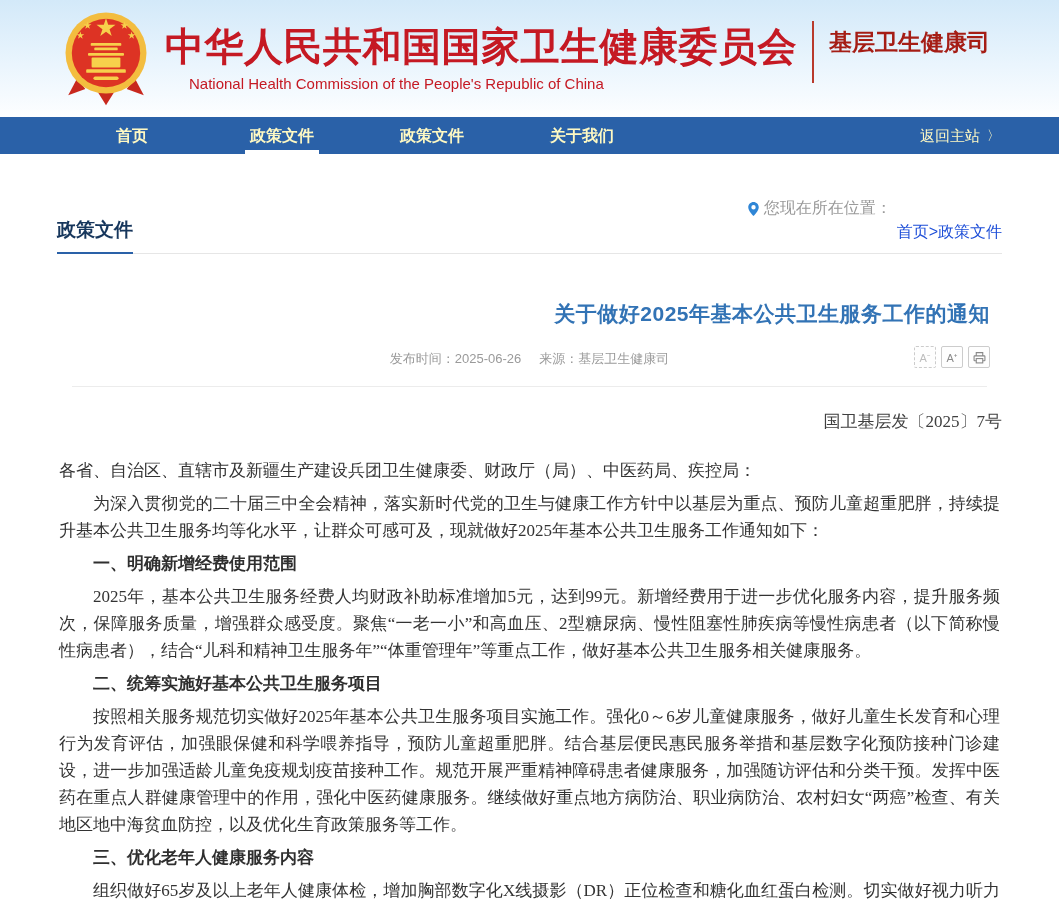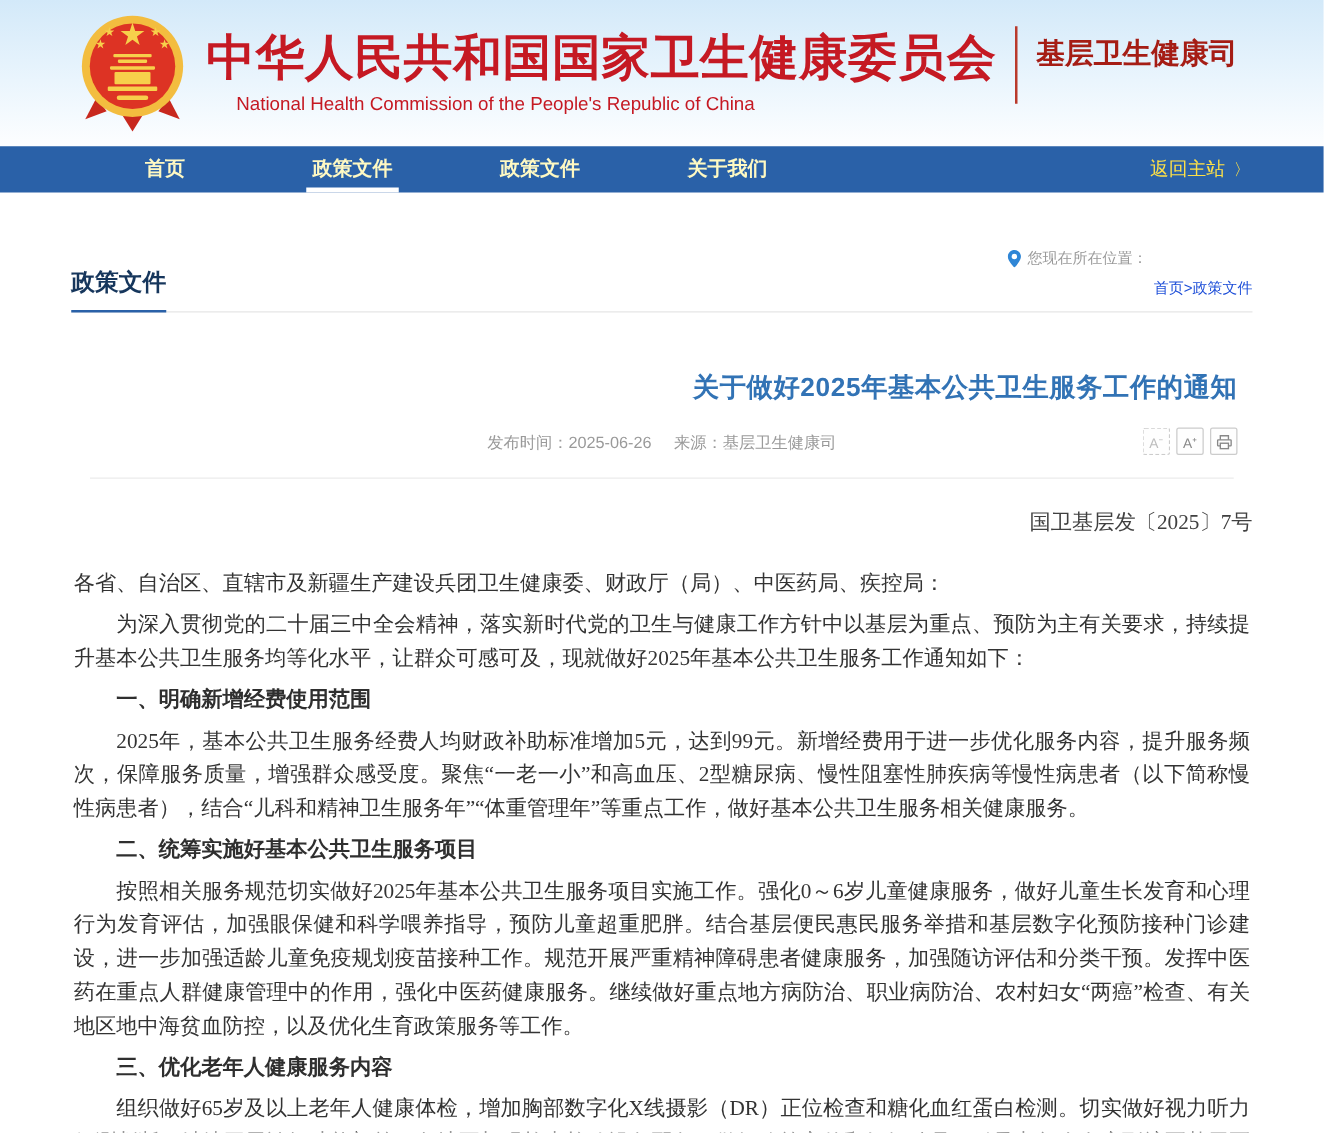--- a/index.html
+++ b/index.html
@@ -42,37 +42,37 @@
   .nav-item {
     width: 150px; text-align: center; line-height: 37px;
     color: #fef9c3; font-size: 16px; font-weight: 700;
     text-decoration: none; position: relative; cursor: pointer;
   }
   .nav-item.active::after {
     content: ""; position: absolute; left: 50%; transform: translateX(-50%);
     bottom: 0; width: 74px; height: 4px; background: #ffffff;
   }
   .return-link {
-    margin-left: auto; color: #fde047; font-size: 15px;
+    margin-left: auto; color: #fef9c3; font-size: 15px;
     line-height: 37px; text-decoration: none; cursor: pointer;
     display: flex; align-items: center; gap: 7px; padding-right: 2px;
   }
   .return-chevron { font-size: 13px; }
   
   .main-wrap { width: 945px; margin: 0 auto; }
   .section-header {
     margin-top: 20px; display: flex; justify-content: space-between;
     align-items: flex-end; border-bottom: 1px solid #e6e6e6;
   }
   .section-title {
     font-size: 19px; font-weight: 700; color: #16365c;
     padding-bottom: 9px; border-bottom: 2px solid #2a61a8; margin-bottom: -1px;
   }
   .breadcrumb {
-    font-size: 12px; color: #9a9a9a; padding-bottom: 10px;
+    font-size: 16px; color: #9a9a9a; padding-bottom: 10px;
     display: flex; align-items: center; gap: 5px;
   }
   .bc-path { color: #1d4ed8; text-decoration: none; cursor: pointer; margin-top: 48px; }
   
   .article { padding-top: 34px; }
   .article-title {
     text-align: right; color: #3273b5; font-size: 21px;
     font-weight: 600; margin: 12px; letter-spacing: 0.5px;
   }
   .meta-row { position: relative; margin-top: 21px; height: 24px; text-align: center; }
@@ -180,21 +180,21 @@
         </button>
       </span>
     </div>
 
     <hr class="article-divider">
 
     <p class="doc-number">国卫基层发〔2025〕7号</p>
 
     <div class="doc-body">
       <p class="salutation">各省、自治区、直辖市及新疆生产建设兵团卫生健康委、财政厅（局）、中医药局、疾控局：</p>
-      <p class="indent">为深入贯彻党的二十届三中全会精神，落实新时代党的卫生与健康工作方针中以基层为重点、预防为主有关要求，持续提升基本公共卫生服务均等化水平，让群众可感可及，现就做好2025年基本公共卫生服务工作通知如下：</p>
+      <p class="indent">为深入贯彻党的二十届三中全会精神，落实新时代党的卫生与健康工作方针中以基层为重点、预防儿童超重肥胖，持续提升基本公共卫生服务均等化水平，让群众可感可及，现就做好2025年基本公共卫生服务工作通知如下：</p>
       <p class="indent sec-heading">一、明确新增经费使用范围</p>
       <p class="indent">2025年，基本公共卫生服务经费人均财政补助标准增加5元，达到99元。新增经费用于进一步优化服务内容，提升服务频次，保障服务质量，增强群众感受度。聚焦“一老一小”和高血压、2型糖尿病、慢性阻塞性肺疾病等慢性病患者（以下简称慢性病患者），结合“儿科和精神卫生服务年”“体重管理年”等重点工作，做好基本公共卫生服务相关健康服务。</p>
       <p class="indent sec-heading">二、统筹实施好基本公共卫生服务项目</p>
       <p class="indent">按照相关服务规范切实做好2025年基本公共卫生服务项目实施工作。强化0～6岁儿童健康服务，做好儿童生长发育和心理行为发育评估，加强眼保健和科学喂养指导，预防儿童超重肥胖。结合基层便民惠民服务举措和基层数字化预防接种门诊建设，进一步加强适龄儿童免疫规划疫苗接种工作。规范开展严重精神障碍患者健康服务，加强随访评估和分类干预。发挥中医药在重点人群健康管理中的作用，强化中医药健康服务。继续做好重点地方病防治、职业病防治、农村妇女“两癌”检查、有关地区地中海贫血防控，以及优化生育政策服务等工作。</p>
       <p class="indent sec-heading">三、优化老年人健康服务内容</p>
       <p class="indent">组织做好65岁及以上老年人健康体检，增加胸部数字化X线摄影（DR）正位检查和糖化血红蛋白检测。切实做好视力听力粗测判断，继续开展认知功能初筛。各地要加强检查检验设备配备，做好政策宣传和组织动员，引导老年人有序到辖区基层医疗卫生机构体检。强化体检结果分析和反馈运用，要及时将健康体检结果反馈本人，并导入电子健康档案，对异常情况及时推送至有关专病管理业务信息系统。紧密型医联体牵头医院要加强质量控制和技术支持。根据健康状况、年龄等为老年人提供分类分级健康服务，对健康风险较高的相应增加随访频次，同时要关注老年人心理健康，加强指导。</p>
     </div>
   </article>
 </main>
 

